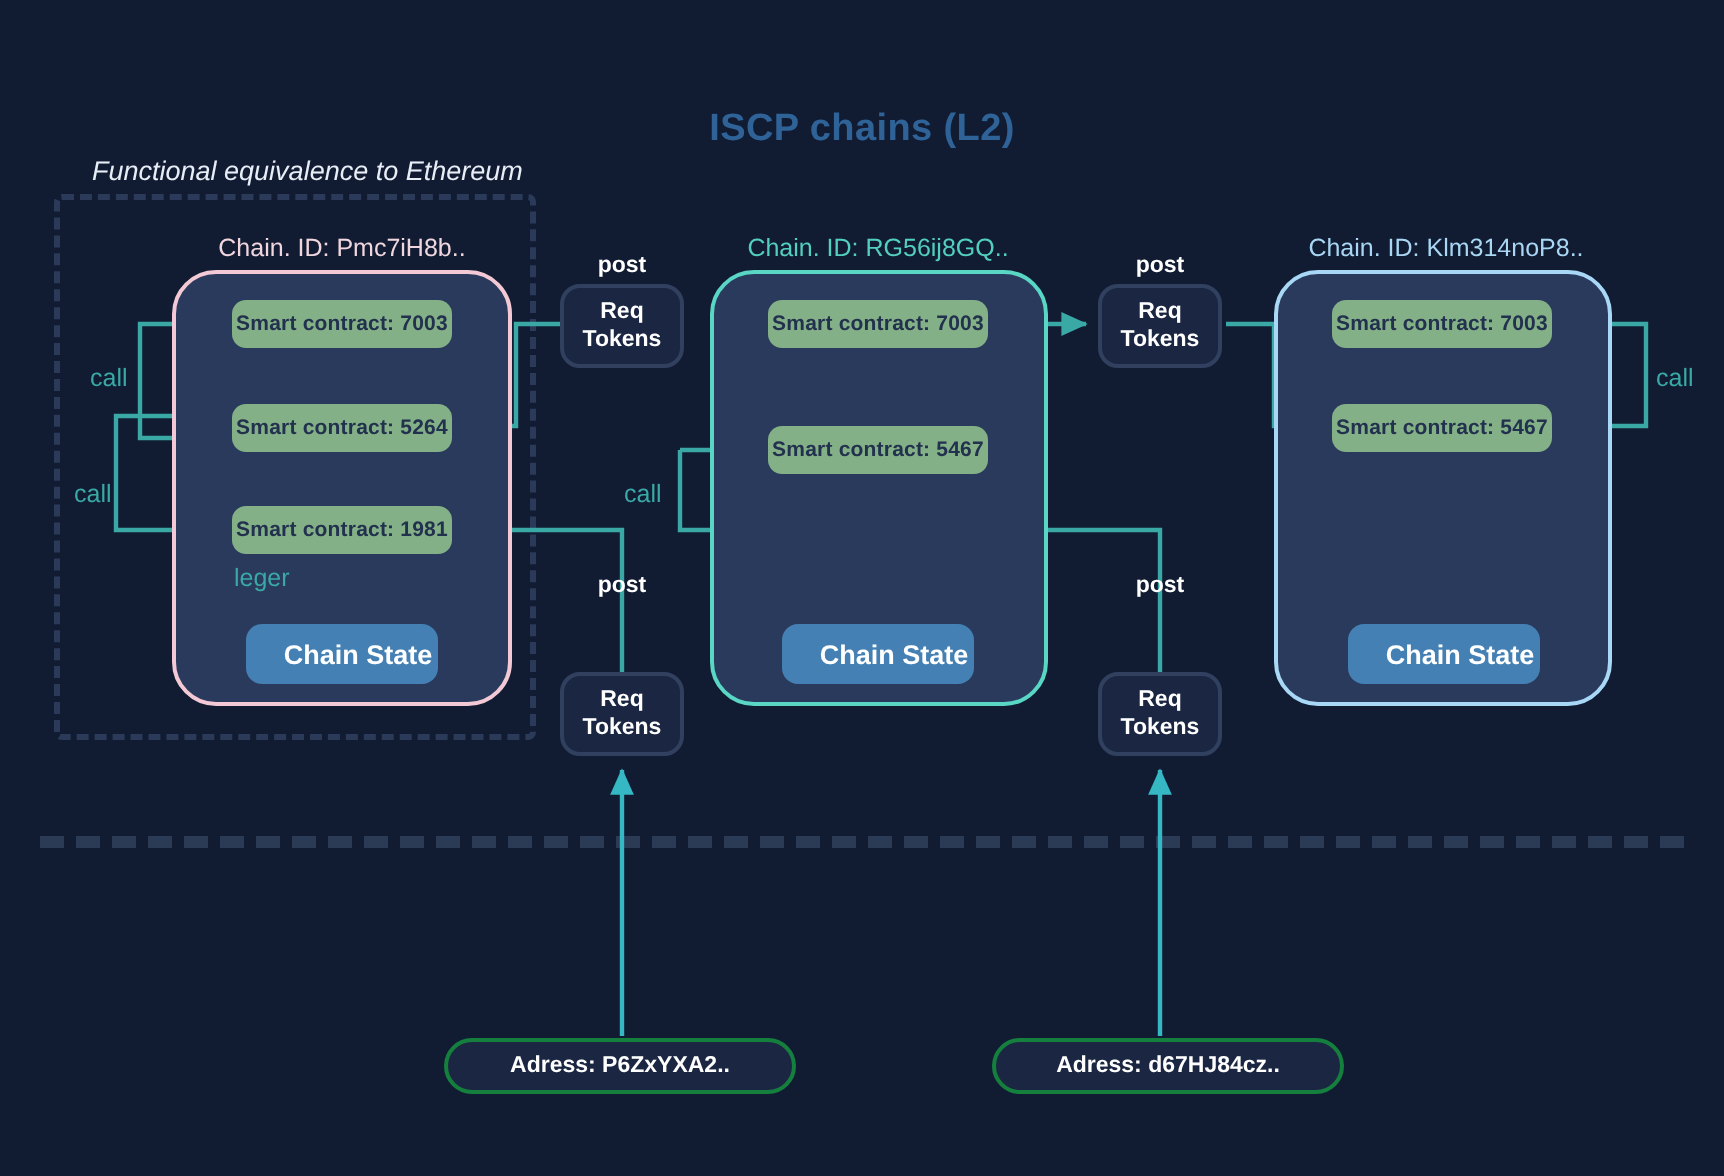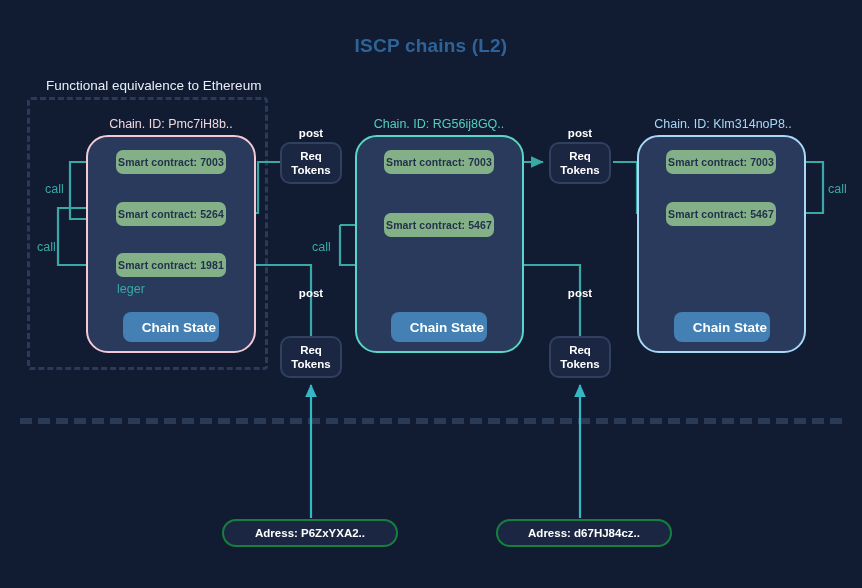--- a/index.html
+++ b/index.html
@@ -9,31 +9,31 @@
     font-family: "Liberation Sans", sans-serif;
     overflow: hidden;
   }
   #stage { position: relative; width: 862px; height: 588px; background: #111c33; }
 
   .abs { position: absolute; }
 
   
   .section-title {
     font-size: 19px; font-weight: bold; letter-spacing: .2px;
-    color: #2f6398; text-align: center; white-space: nowrap;
+    color: #2f6398; text-align: center; white-space: nowrap; margin-top: 19px;
   }
   .section-title.l1 { color: #3e78ad; }
 
   
   .equiv-box {
     border: 3px dashed #2b3a58;
     border-radius: 4px;
   }
   .equiv-label {
-    font-size: 13.5px; color: #e8eef6; white-space: nowrap;
+    font-size: 13.5px; color: #e8eef6; white-space: nowrap; font-style: italic;
   }
 
   
   .chain-panel {
     background: #293a5c;
     border-radius: 22px;
     border: 2px solid transparent;
   }
   .chain-panel.pink   { border-color: #f3c9d5; }
   .chain-panel.teal   { border-color: #59d6c4; }

